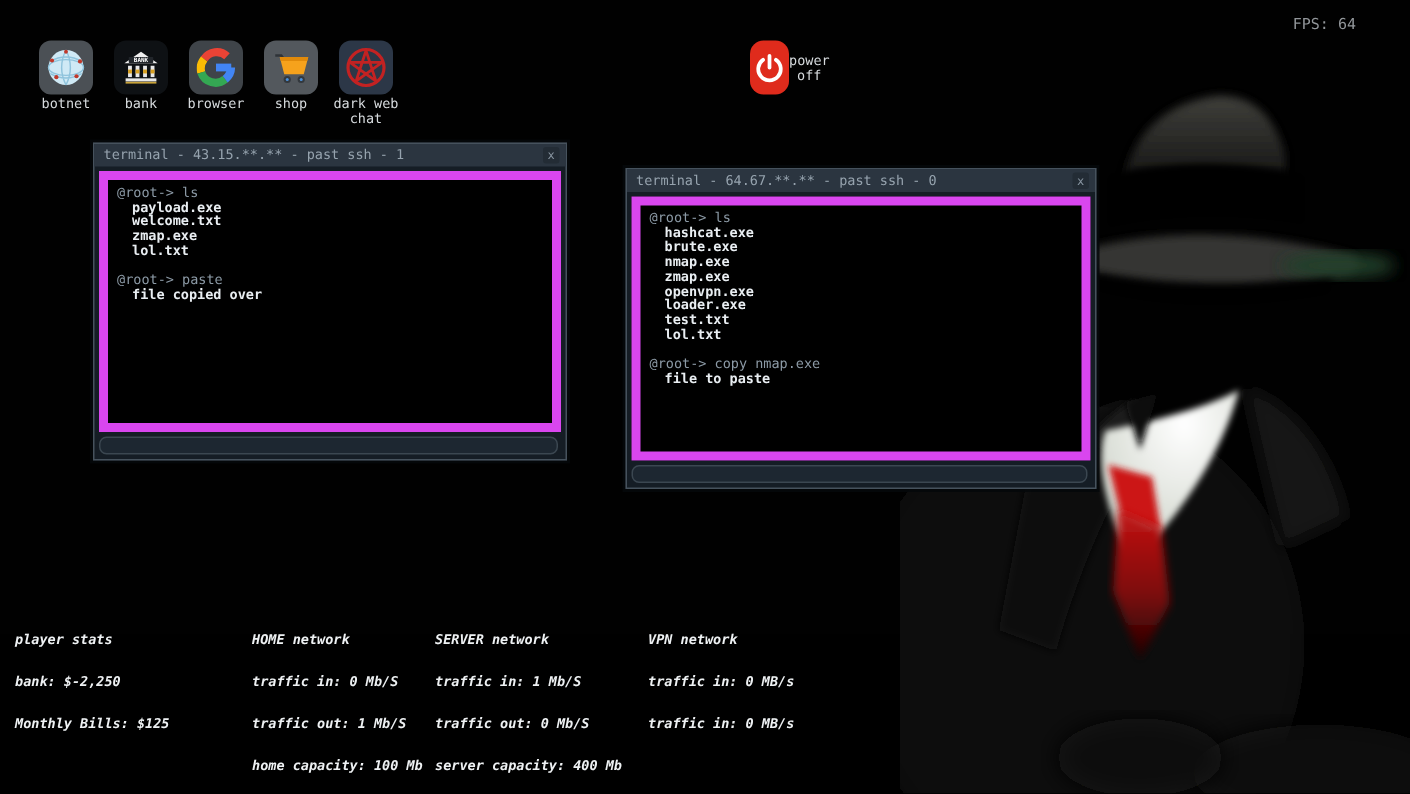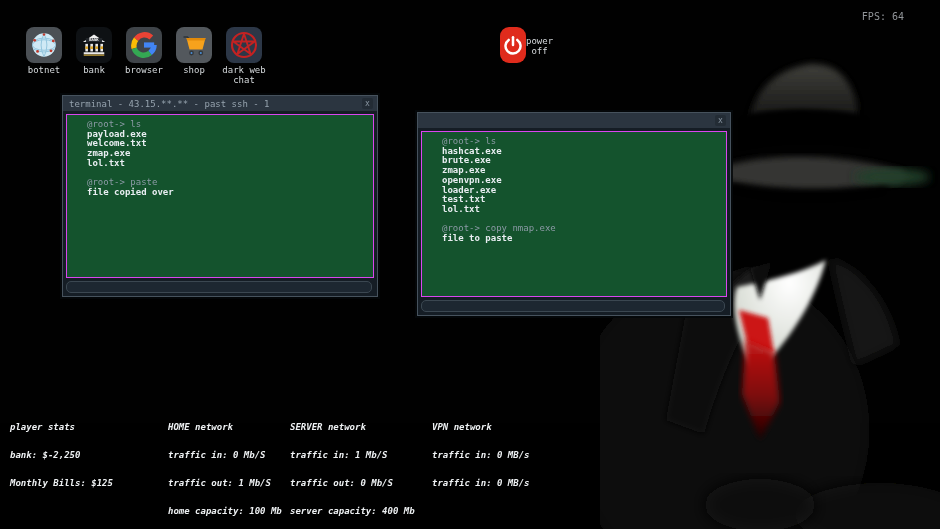--- a/index.html
+++ b/index.html
@@ -20,25 +20,25 @@
   .fps{position:absolute;top:11px;right:36px;font-size:10px;color:#92969a;z-index:5;}
 
   
   .term{position:absolute;background:#151d25;border:1px solid #46525d;z-index:6;
         box-shadow:0 0 0 2px rgba(5,8,11,.85);}
   .term-title{height:15px;background:#2b3540;display:flex;align-items:center;
               padding:0 4px 0 6px;font-size:9px;color:#96a3ae;gap:28px;}
   .term-title-text{white-space:pre;}
   .term-close{margin-left:auto;width:11px;height:11px;display:flex;align-items:center;justify-content:center;
               color:#8794a0;font-size:8px;background:#232c35;border-radius:2px;cursor:pointer;}
-  .term-body{margin:3px;border:1px solid #d946ef;background:#14532d;padding:5px 20px;
+  .term-body{margin:3px;border:6px solid #d946ef;background:#000000;padding:5px 6px;
              font-size:9px;line-height:9.7px;}
   .ln{min-height:9.7px;white-space:pre;}
   .ln.prompt{color:#8c9aa6;}
-  .ln.output{color:#e9eef2;font-weight:700;}
+  .ln.output{color:#e9eef2;font-weight:700;margin-left:10px;}
   .term-input{display:block;margin:0 3px 3px;width:calc(100% - 8px);height:12px;
               border:1px solid #3b4751;border-radius:5px;background:#1d2731;outline:none;
               color:#e9eef2;font:9px "DejaVu Sans Mono",monospace;padding:0 4px;box-sizing:border-box;}
   .t1{left:62px;top:95px;width:314px;}
   .t1 .term-body{height:152px;}
   .t2{left:417px;top:112px;width:312px;}
   .t2 .term-body{height:154px;}
 
   
   .stats-col{position:absolute;top:404px;font-size:9px;line-height:9.4px;
@@ -211,26 +211,28 @@
       <div class="ln output">lol.txt</div>
       <div class="ln"></div>
       <div class="ln prompt">@root-&gt; paste</div>
       <div class="ln output">file copied over</div>
     </div>
     <input class="term-input" value="" style="">
   </div>
 
   <div class="term t2">
     <div class="term-title">
+      <span class="term-title-text">terminal - 64.67.**.** - past ssh - 0</span>
       <span class="term-close">x</span>
     </div>
     <div class="term-body">
       <div class="ln prompt">@root-&gt; ls</div>
       <div class="ln output">hashcat.exe</div>
       <div class="ln output">brute.exe</div>
+      <div class="ln output">nmap.exe</div>
       <div class="ln output">zmap.exe</div>
       <div class="ln output">openvpn.exe</div>
       <div class="ln output">loader.exe</div>
       <div class="ln output">test.txt</div>
       <div class="ln output">lol.txt</div>
       <div class="ln"></div>
       <div class="ln prompt">@root-&gt; copy nmap.exe</div>
       <div class="ln output">file to paste</div>
     </div>
     <input class="term-input" value="" style="">

